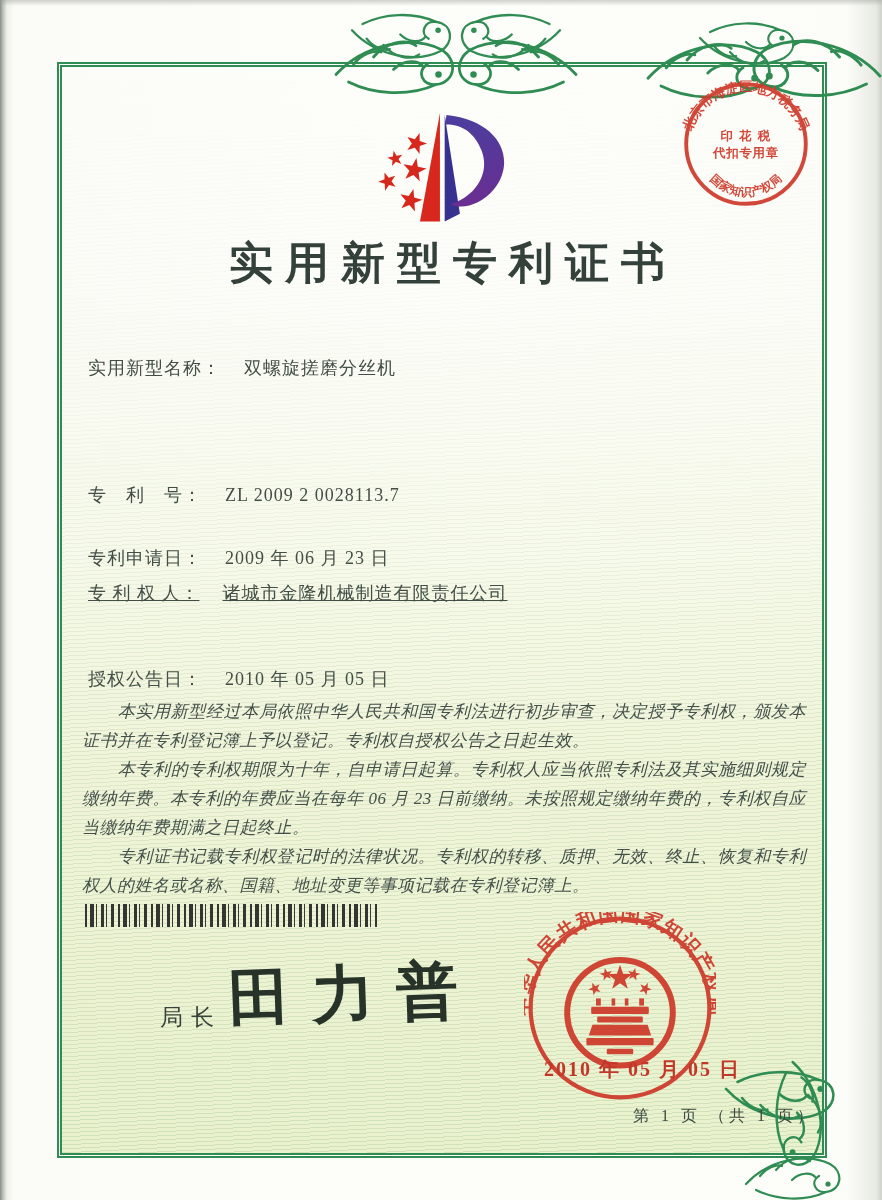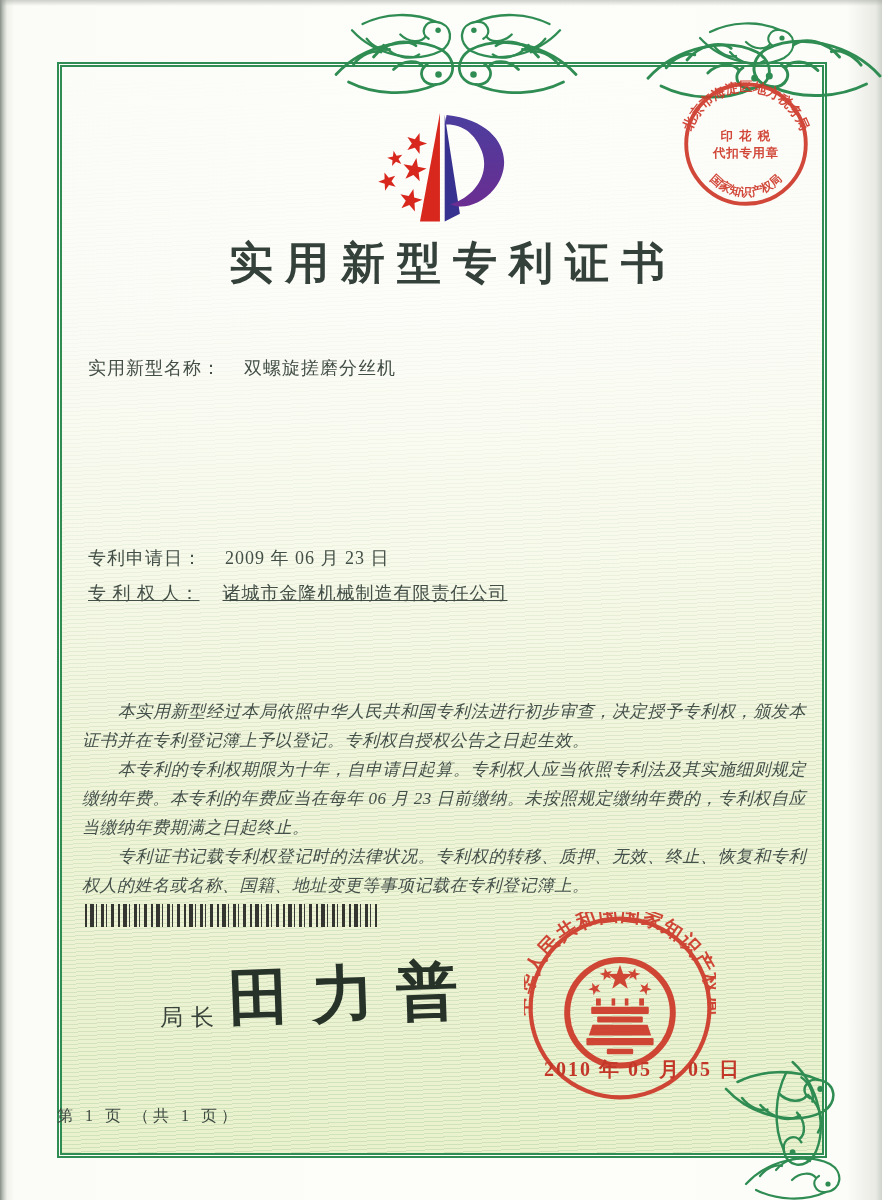--- a/index.html
+++ b/index.html
@@ -35,21 +35,21 @@
       #1c1c1c 5px 9px,rgba(0,0,0,0) 9px 11px,
       #222 11px 12px,rgba(0,0,0,0) 12px 16px,
       #1c1c1c 16px 19px,rgba(0,0,0,0) 19px 21px,
       #222 21px 22px,rgba(0,0,0,0) 22px 26px,
       #1c1c1c 26px 29px,rgba(0,0,0,0) 29px 33px);}
   .signer-title{left:160px;top:1002px;font-size:23px;letter-spacing:8px;color:#39433b;}
   .signature{left:228px;top:952px;font-size:62px;font-weight:bold;color:#273229;
     letter-spacing:22px;transform:rotate(-2deg);font-family:"Liberation Serif",serif;}
   .seal-date{left:544px;top:1056px;font-size:20px;font-weight:bold;color:#c23728;
     letter-spacing:2px;z-index:6;}
-  .footer{left:57px;top:1106px;width:760px;text-align:left;font-size:16px;
+  .footer{left:57px;top:1106px;width:760px;text-align:right;font-size:16px;
     letter-spacing:4px;color:#3e4a42;}
   .seal{z-index:5;}
 </style>
 </head>
 <body>
 
 <div class="page">
 
   <div class="frame">
     <div class="tint"></div>
@@ -115,25 +115,31 @@
     </text>
     <text x="85" y="80" text-anchor="middle" font-size="16" font-weight="bold" fill="#ce392a" letter-spacing="2" font-family="Liberation Serif,serif">印 花 税</text>
     <text x="85" y="102" text-anchor="middle" font-size="16" font-weight="bold" fill="#ce392a" letter-spacing="1" font-family="Liberation Serif,serif">代扣专用章</text>
   </svg>
 
   <div class="abs title">实用新型专利证书</div>
 
   <div class="abs field" style="top:356px;">
     <span class="lab">实用新型名称：</span><span>双螺旋搓磨分丝机</span>
   </div>
+  <div class="abs field" style="top:483px;">
+    <span class="lab">专　利　号：</span><span>ZL 2009 2 0028113.7</span>
+  </div>
   <div class="abs field" style="top:546px;">
     <span class="lab">专利申请日：</span><span>2009 年 06 月 23 日</span>
   </div>
   <div class="abs field" style="top:581px;text-decoration:underline;">
     <span class="lab">专 利 权 人：</span><span>诸城市金隆机械制造有限责任公司</span>
+  </div>
+  <div class="abs field" style="top:667px;">
+    <span class="lab">授权公告日：</span><span>2010 年 05 月 05 日</span>
   </div>
 
   <div class="abs paras">
     <p>本实用新型经过本局依照中华人民共和国专利法进行初步审查，决定授予专利权，颁发本证书并在专利登记簿上予以登记。专利权自授权公告之日起生效。</p>
     <p>本专利的专利权期限为十年，自申请日起算。专利权人应当依照专利法及其实施细则规定缴纳年费。本专利的年费应当在每年 06 月 23 日前缴纳。未按照规定缴纳年费的，专利权自应当缴纳年费期满之日起终止。</p>
     <p>专利证书记载专利权登记时的法律状况。专利权的转移、质押、无效、终止、恢复和专利权人的姓名或名称、国籍、地址变更等事项记载在专利登记簿上。</p>
   </div>
 
   <div class="abs barcode"></div>
 

